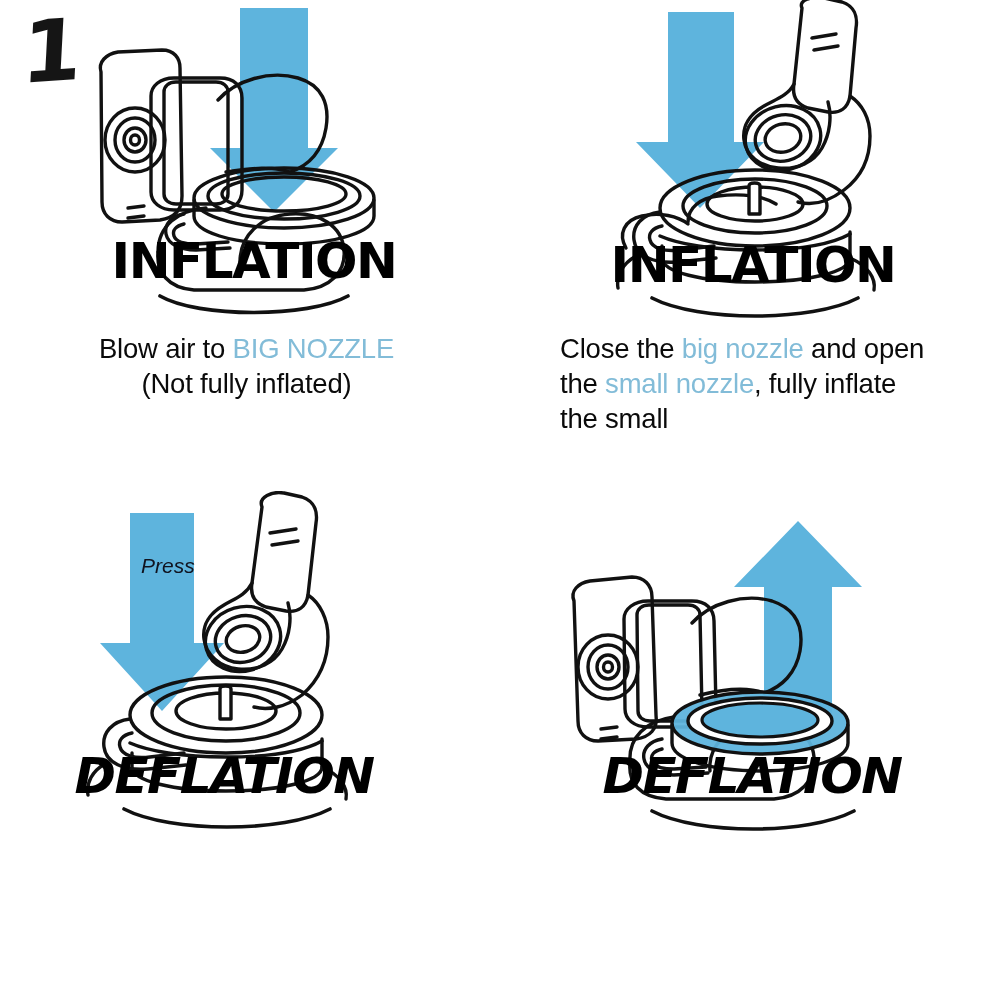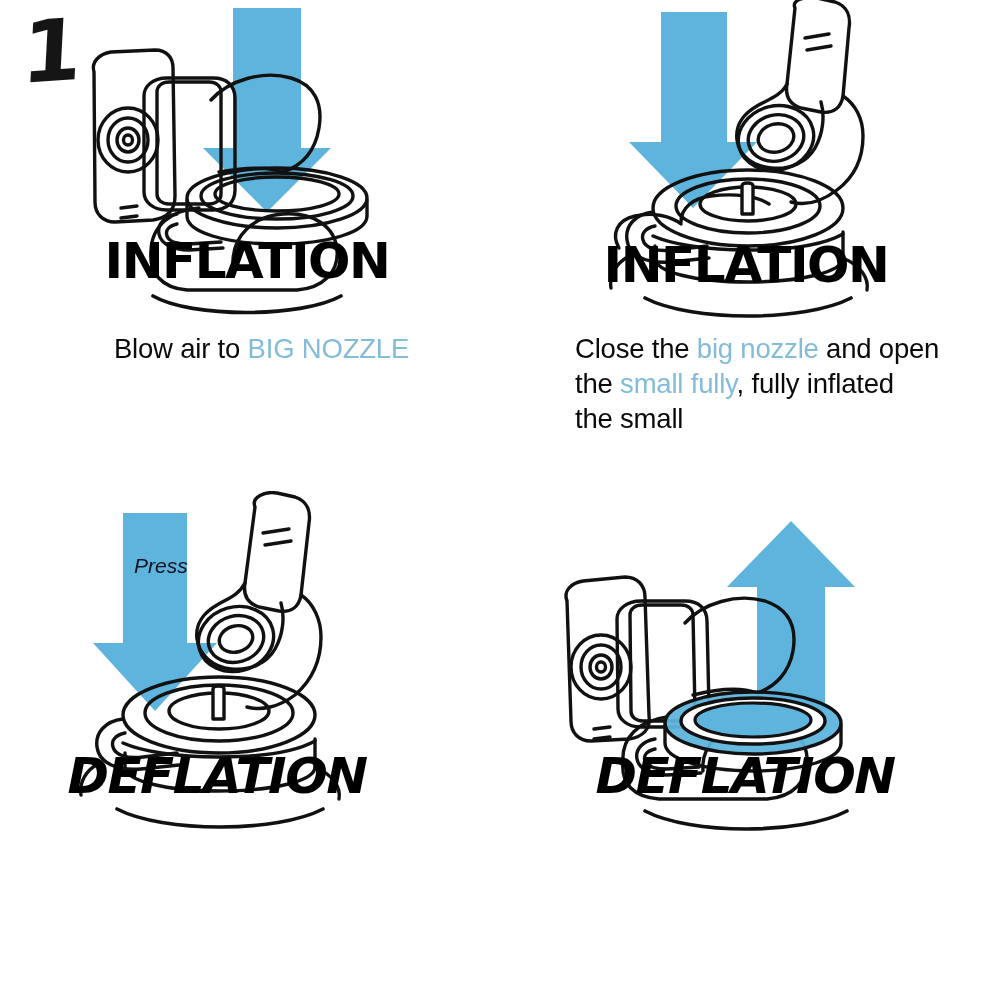--- a/index.html
+++ b/index.html
@@ -28,21 +28,21 @@
     background: #ffffff;
     box-sizing: border-box;
   }
   #panel-1 { left: 0;   top: 0; }
   #panel-2 { left: 494px; top: 0; }
   #panel-3 { left: 0;   top: 491px; }
   #panel-4 { left: 494px; top: 491px; }
 
   .figure {
     position: absolute;
-    left: 1px;
+    left: 8px;
     top: 0;
     width: 493px;
   }
   #panel-1 .figure, #panel-2 .figure { height: 325px; }
   #panel-3 .figure, #panel-4 .figure { height: 348px; font-style: italic; }
   .figure svg { display: block; width: 100%; height: 100%; }
 
   .step-number {
     position: absolute;
     font-family: "DejaVu Sans", sans-serif;
@@ -54,21 +54,20 @@
   #panel-1 .step-number { left: 22px;  top: 8px;  font-size: 86px; transform: skewX(-7deg) rotate(-4deg); }
 
   .caption {
     position: absolute;
     width: 100%;
     font-size: 27.5px;
     line-height: 1.27;
     color: #0a0a0a;
     letter-spacing: -0.2px;
     box-sizing: border-box;
-    margin-left: 15px;
   }
   #panel-1 .caption { top: 332px; text-align: center; padding: 0 18px; }
   #panel-2 .caption { top: 332px; text-align: left;   padding: 0 0 0 66px; }
 
   .hl { color: #82bcd8; }
   .cap-line { display: block; white-space: nowrap; }
 
   .press-label {
     font-family: "Liberation Sans", sans-serif;
     font-size: 21px;
@@ -131,20 +130,23 @@
         <path d="M152 296 C190 318 300 318 340 296" fill="none" stroke="#111111" stroke-width="3.6" stroke-linecap="round"></path>
       </svg>
     </div>
 
     <div class="step-number">1</div>
 
     <div class="caption">
       <span class="cap-line">
         <span>Blow air to </span><span class="hl">BIG NOZZLE</span>
       </span>
+      <span class="cap-line">
+        <span>(Not fully inflated)</span>
+      </span>
     </div>
   </div>
 
   <div class="panel" id="panel-2">
 
     <div class="figure">
       <svg viewBox="0 0 493 325" xmlns="http://www.w3.org/2000/svg" aria-hidden="true">
         <g>
           <path d="M166 12 L232 12 L232 142 L262 142 L198 208 L134 142 L166 142 Z" fill="#5eb4dd"></path>
         </g>
@@ -180,21 +182,21 @@
         <text class="word-mark" x="251" y="282" text-anchor="middle">INFLATION</text>
         <path d="M150 298 C196 322 310 322 356 298" fill="none" stroke="#111111" stroke-width="3.6" stroke-linecap="round"></path>
       </svg>
     </div>
 
     <div class="caption">
       <span class="cap-line">
         <span>Close the </span><span class="hl">big nozzle</span><span> and open</span>
       </span>
       <span class="cap-line">
-        <span>the </span><span class="hl">small fully</span><span>, fully inflated</span>
+        <span>the </span><span class="hl">small nozzle</span><span>, fully inflate</span>
       </span>
       <span class="cap-line">
         <span>the small</span>
       </span>
     </div>
   </div>
 
   <div class="panel" id="panel-3">
 
     <div class="figure">

